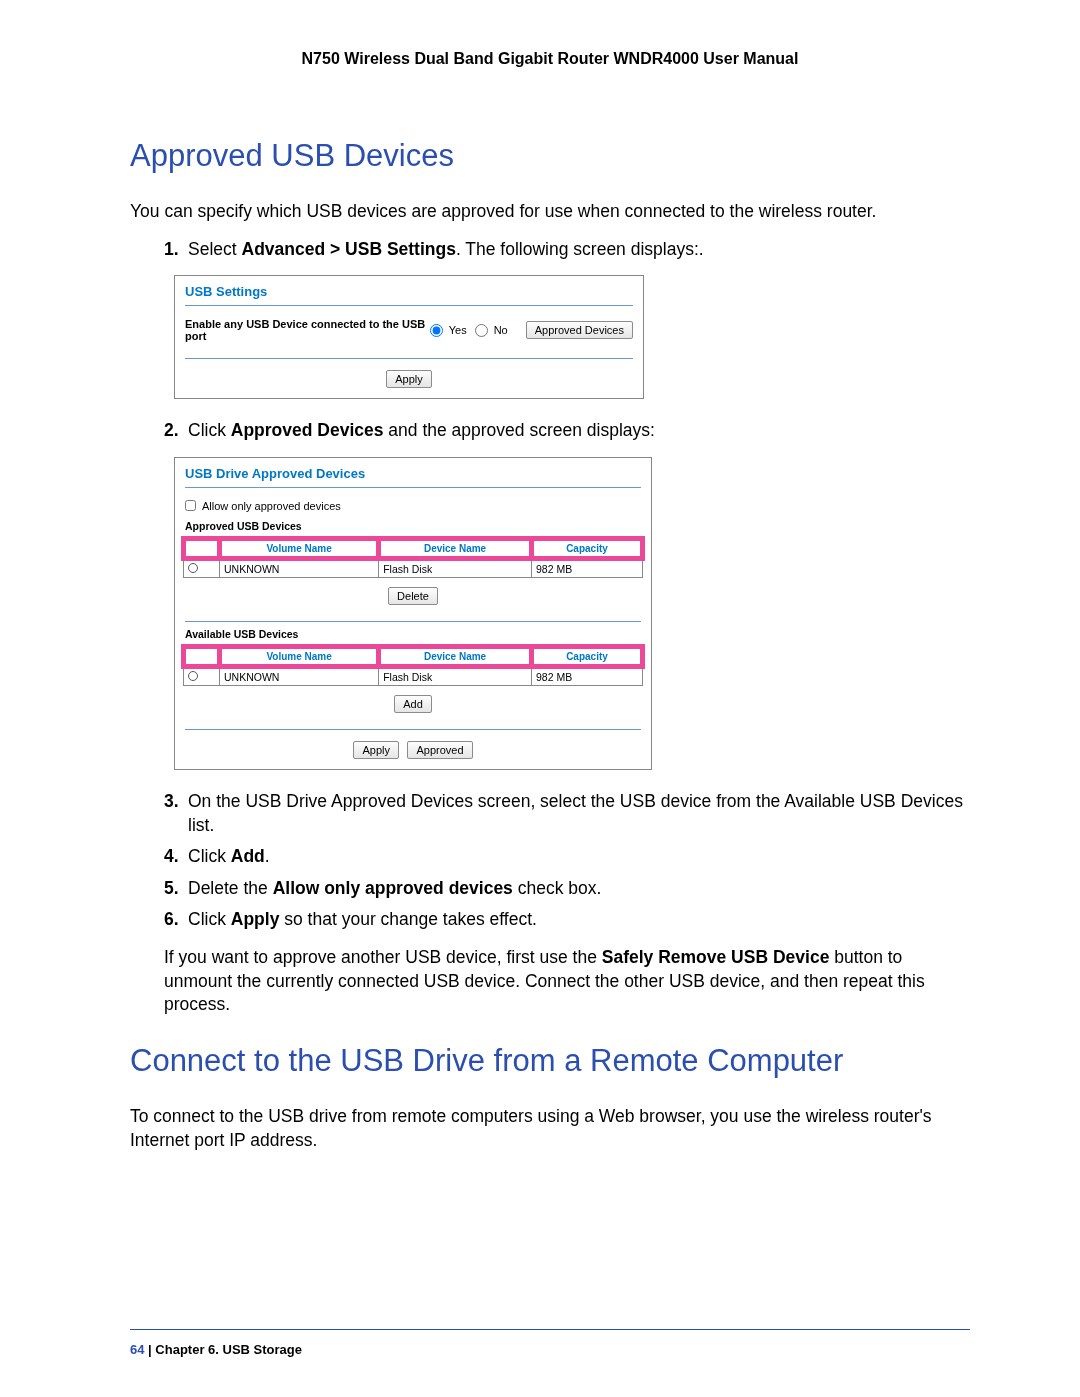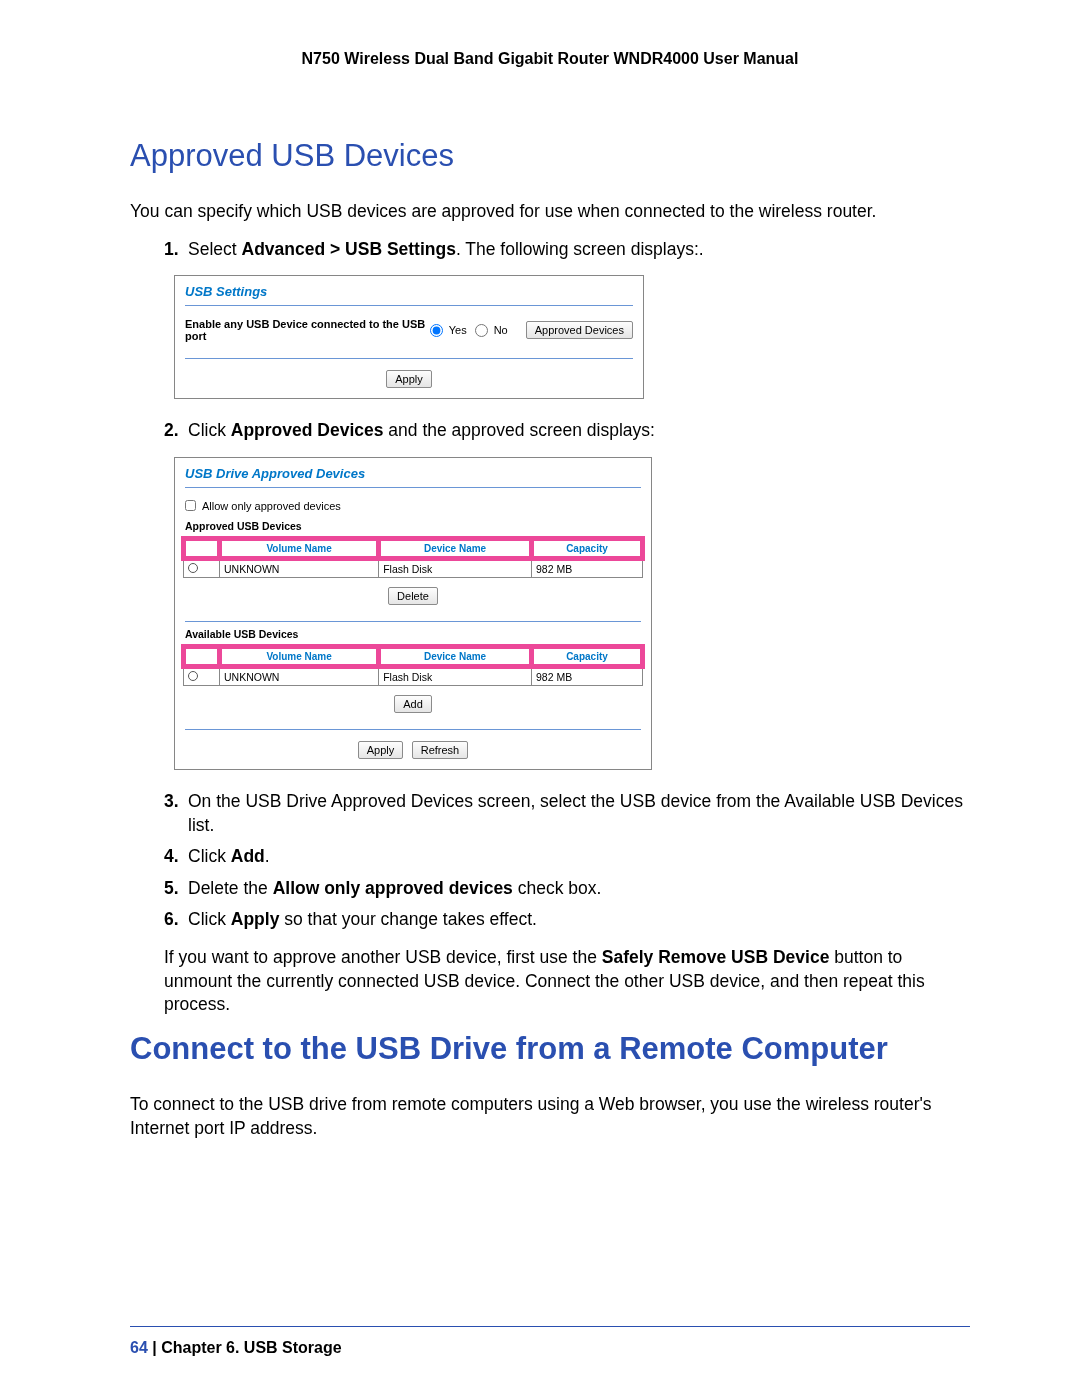--- a/index.html
+++ b/index.html
@@ -56,21 +56,20 @@
     background: #fff;
     margin: 14px 0 20px 44px;
   }
   .panel1 { width: 470px; }
   .panel2 { width: 478px; margin-top: 8px; }
   .panel-title {
     color: #0077c8;
     font-weight: bold;
     font-size: 13px;
     padding: 8px 10px 6px 10px;
-    font-style: italic;
   }
   .hr-blue { border: 0; border-top: 1.5px solid #6a96d6; margin: 0 10px 12px 10px; }
   .hr-blue2 { border: 0; border-top: 1.5px solid #6a96d6; margin: 6px 10px 6px 10px; }
 
   .row1 {
     display: flex;
     align-items: center;
     padding: 0 10px 10px 10px;
     font-size: 11px;
   }
@@ -126,21 +125,21 @@
     left: 130px;
     right: 110px;
     bottom: 40px;
   }
   .footer-rule {
     border: 0;
     border-top: 1.5px solid #2a4fb0;
     margin-bottom: 12px;
   }
   .footer-text {
-    font-size: 16px;
+    font-size: 13px;
     font-weight: bold;
   }
   .footer-text .pg { color: #2a4fb0; }
 </style>
 </head>
 <body>
 
 <div class="page">
   <div class="header-title">N750 Wireless Dual Band Gigabit Router WNDR4000 User Manual</div>
 
@@ -231,21 +230,21 @@
         <td>982 MB</td>
       </tr>
     </tbody>
       </table>
     <div class="center-btns">
       <button class="btn-small">Add</button>
     </div>
     <hr class="hr-blue2">
     <div class="center-btns">
       <button class="btn-small">Apply</button>
-      <button class="btn-small">Refresh</button>
+      <button class="btn-small">Approved</button>
     </div>
   </div>
 
   <div class="steps">
     <div class="step">
       <span class="step-num">3.</span>
       <span class="step-text">On the USB Drive Approved Devices screen, select the USB device from the Available USB Devices list.</span>
     </div>
     <div class="step">
       <span class="step-num">4.</span>
@@ -264,21 +263,21 @@
       <span class="step-text">
         <span>Click </span><span class="bold">Apply</span><span> so that your change takes effect.</span>
       </span>
     </div>
   </div>
 
   <p class="body-text" style="margin-left:34px;">
     <span>If you want to approve another USB device, first use the </span><span class="bold">Safely Remove USB Device</span><span> button to unmount the currently connected USB device. Connect the other USB device, and then repeat this process.</span>
   </p>
 
-  <h2 class="section-heading" style="margin-top:14px;font-weight:bold;">Connect to the USB Drive from a Remote Computer</h2>
+  <h2 class="section-heading" style="margin-top:26px;">Connect to the USB Drive from a Remote Computer</h2>
 
   <p class="body-text">To connect to the USB drive from remote computers using a Web browser, you use the wireless router's Internet port IP address.</p>
 </div>
 
 <div class="footer">
   <hr class="footer-rule">
   <div class="footer-text">
     <span class="pg">64</span><span>   |   </span><span>Chapter 6.  USB Storage</span>
   </div>
 </div>

